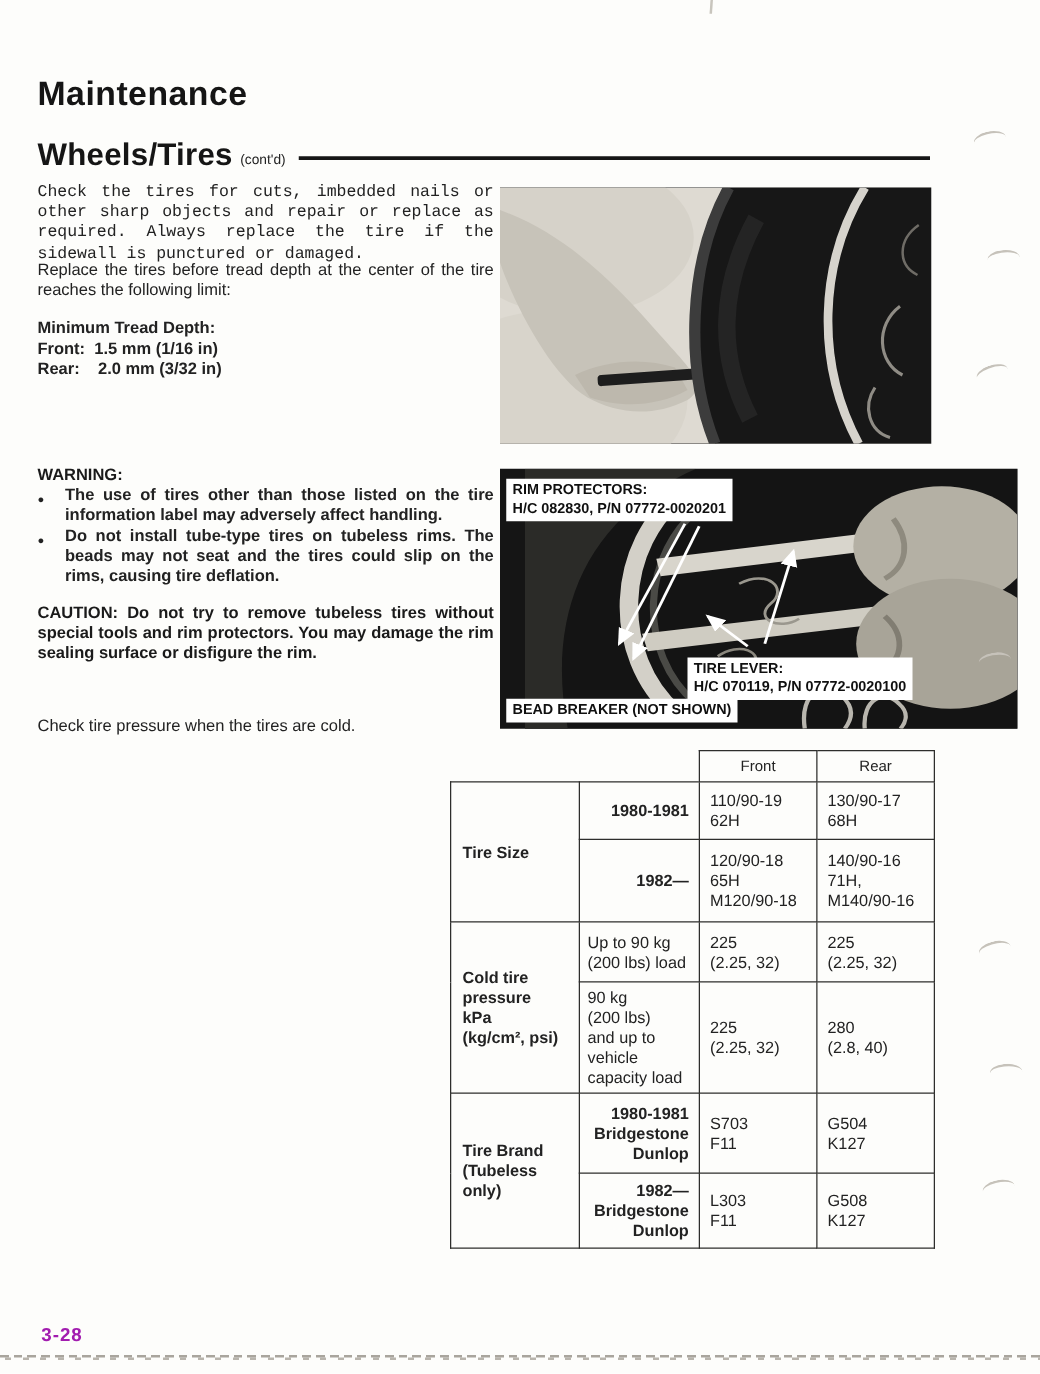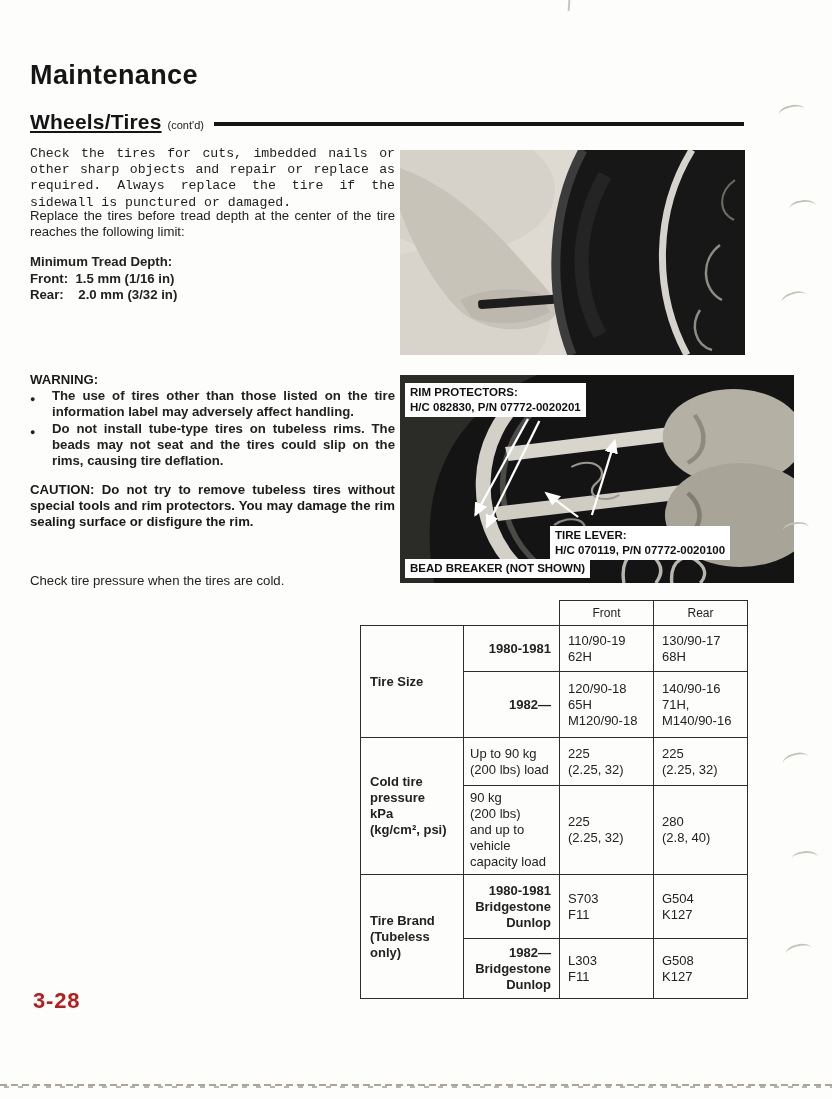--- a/index.html
+++ b/index.html
@@ -7,21 +7,21 @@
     position:relative;width:832px;height:1099px;background:#fdfdfb;
     font-family:"Liberation Sans",sans-serif;color:#1e1e1e;overflow:hidden;
   }
   .abs{position:absolute;}
   .title{
     left:30px;top:60px;font-size:27px;font-weight:700;letter-spacing:.4px;color:#151515;
   }
   .section-row{
     left:30px;top:110px;width:714px;display:flex;align-items:center;
   }
-  .section-title{font-size:21px;font-weight:700;color:#151515;letter-spacing:.2px;text-decoration:underline;}
+  .section-title{font-size:25px;font-weight:700;color:#151515;letter-spacing:.2px;}
   .section-suffix{font-size:11px;margin-left:6px;margin-top:6px;color:#222;}
   .rule{flex:1;height:3.5px;background:#161616;margin-left:10px;margin-top:4px;}
   .txt{
     position:absolute;left:30px;width:365px;font-size:13.2px;line-height:16.2px;
     text-align:justify;color:#222;
   }
   .b{font-weight:700;color:#1a1a1a;}
   .prespace{white-space:pre;}
   .tread-line{font-weight:700;line-height:16.5px;}
   .bullet-row{display:flex;}
@@ -39,21 +39,21 @@
   }
   table.spec td,table.spec th{
     border:1.5px solid #2e2e2c;padding:4px 6px;vertical-align:middle;white-space:pre-line;
   }
   table.spec .nb{border:none;background:transparent;}
   table.spec th{font-weight:400;text-align:center;font-size:12px;}
   table.spec .lbl{font-weight:700;padding-left:9px;}
   table.spec .yr{font-weight:700;text-align:right;padding-right:8px;}
   table.spec .val{text-align:left;padding-left:8px;}
   table.spec .load{font-weight:400;text-align:left;}
-  .page-number{left:33px;top:988px;font-size:22px;font-weight:700;letter-spacing:.8px;color:#b91c1c;}
+  .page-number{left:33px;top:1060px;font-size:15px;font-weight:700;letter-spacing:.8px;color:#a21caf;}
   .bottom-edge{
     left:0;top:1084px;width:832px;height:4px;
     background:
       repeating-linear-gradient(90deg,#a9a59d 0 7px,transparent 7px 11px),
       repeating-linear-gradient(90deg,transparent 0 4px,#b8b4ac 4px 9px,transparent 9px 14px);
     background-position:0 0,0 2px;background-size:auto 2px,auto 2px;background-repeat:repeat-x;
   }
   .arc{
     position:absolute;width:26px;height:12px;border-top:2.5px solid #c6c2ba;
     border-radius:50% 60% 0 0;transform:rotate(-14deg);
@@ -111,21 +111,21 @@
       <path d="M345,0 L183,0 C150,60 148,145 172,205 L345,205 Z" fill="#171717"></path>
       <path d="M183,0 C150,60 148,145 172,205" fill="none" stroke="#3c3c3c" stroke-width="9"></path>
       <path d="M205,25 C175,80 174,135 200,185" fill="none" stroke="#242424" stroke-width="14"></path>
       <path d="M292,0 C255,60 252,140 287,205" fill="none" stroke="#d6d3cc" stroke-width="7"></path>
       <path d="M320,95 C300,110 302,140 322,150" fill="none" stroke="#8f8c85" stroke-width="2.5"></path>
       <path d="M335,30 C318,42 318,62 334,70" fill="none" stroke="#6f6c66" stroke-width="2"></path>
       <path d="M300,160 C290,175 295,195 312,200" fill="none" stroke="#8f8c85" stroke-width="2.5"></path>
     </svg>
   </figure>
 
-  <figure class="photo" style="top:375px;width:394px;height:208px;margin:0;">
+  <figure class="photo" style="top:375px;width:394px;height:208px;margin:0;padding-left:20px;">
     <svg viewBox="0 0 345 208" preserveAspectRatio="none">
       <defs>
         <marker id="ah" markerWidth="8" markerHeight="8" refX="6" refY="3" orient="auto">
           <path d="M0,0 L7,3 L0,6 Z" fill="#ffffff"></path>
         </marker>
       </defs>
       <rect width="345" height="208" fill="#141414"></rect>
       <path d="M0,0 L120,0 C40,40 15,120 30,208 L0,208 Z" fill="#2b2b28"></path>
       <path d="M112,18 C62,60 60,150 105,195" fill="none" stroke="#d3d0c8" stroke-width="13"></path>
       <path d="M126,28 C80,66 78,148 120,188" fill="none" stroke="#4a4a46" stroke-width="5"></path>

